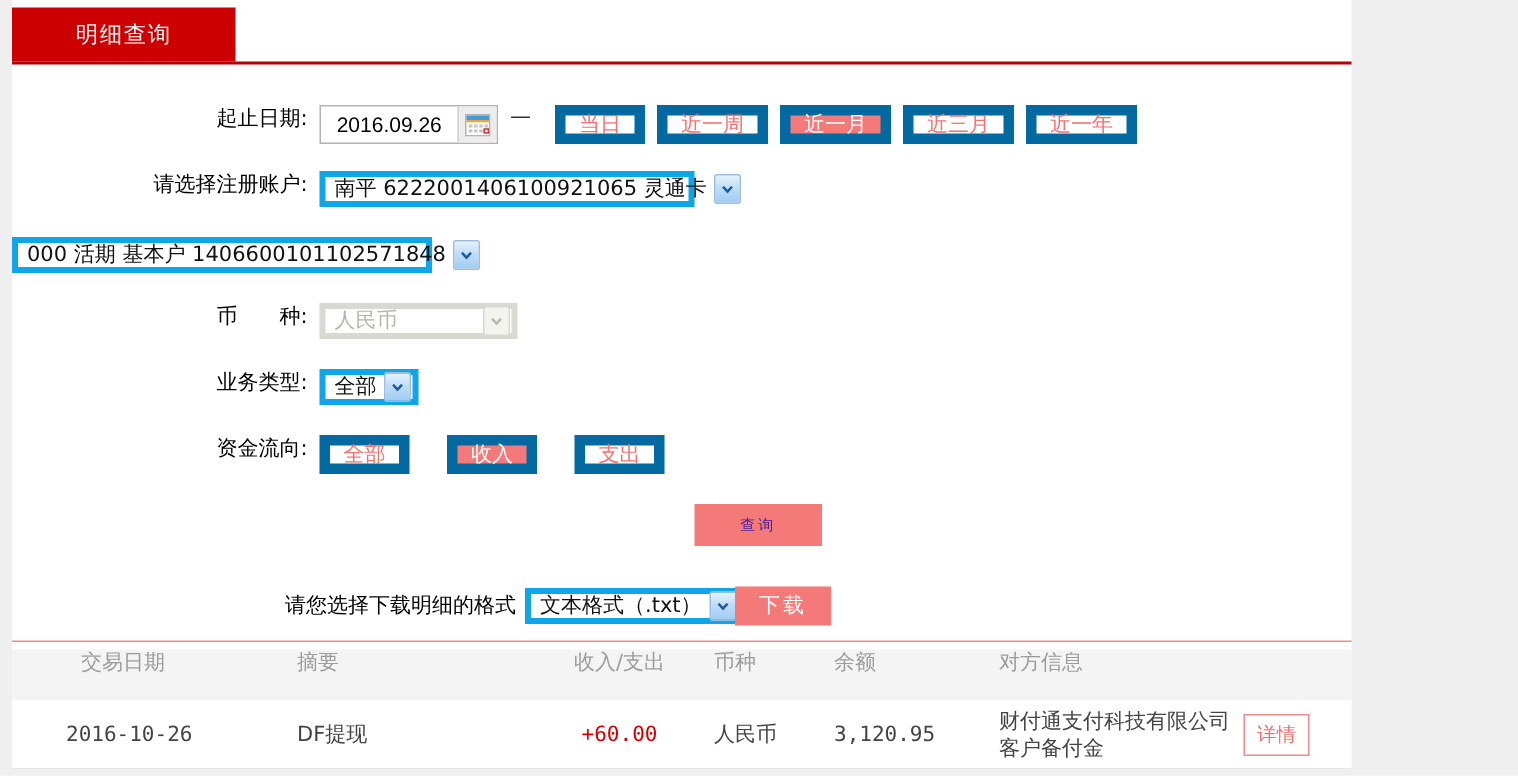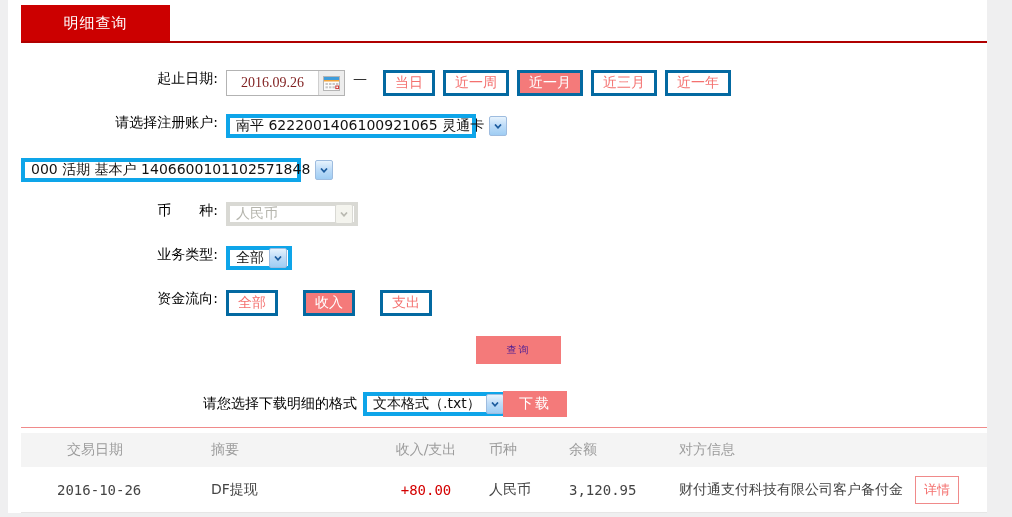--- a/index.html
+++ b/index.html
@@ -1,43 +1,43 @@
 <!DOCTYPE html>
 <html><head>
 <meta charset="utf-8">
 <style>
   * { margin:0; padding:0; box-sizing:border-box; }
   html,body { width:1012px; height:517px; }
   body { background:#efeff0; font-family:"DejaVu Sans","Liberation Sans",sans-serif; font-size:14px; color:#333; }
   .page { position:relative; width:1012px; height:517px; background:#efeff0; overflow:hidden; }
-  .content { position:absolute; left:8px; top:0; width:979px; height:513px; background:#ffffff;padding-left:13px; }
+  .content { position:absolute; left:8px; top:0; width:893px; height:513px; background:#ffffff; }
 
   
   .tabbar { padding-top:5px; height:41px; }
   .tab { width:149px; height:36px; background:#cc0000; color:#ffffff; font-size:15px;
          display:flex; align-items:center; justify-content:center; letter-spacing:1px; cursor:pointer; }
   .redline { height:2px; background:#b00000; width:100%; }
 
   
   .form { padding-top:27px; }
   .frow { display:flex; height:26px; margin-bottom:18px; }
   .flabel { width:197px; text-align:right; margin-right:8px; color:#000; flex:none; }
 
   
   .dateinput { display:inline-flex; align-items:center; width:119px; height:26px;
                border:1px solid #b3b3b3; background:#fff; }
-  .dateinput .dval { flex:1; text-align:center; font-family:Liberation Serif, serif;
-                     font-size:14px; color:#7f1d1d; }
+  .dateinput .dval { flex:1; text-align:center; font-family:Liberation Sans, sans-serif;
+                     font-size:14px; color:#000000; }
   .calbtn { width:26px; height:24px; background:#ededed; border-left:1px solid #cfcfcf;
             display:flex; align-items:center; justify-content:center; cursor:pointer; }
   .dsep { margin:0 8px; color:#333; }
 
   
   .sbtn { display:inline-flex; align-items:center; justify-content:center; height:26px; padding:0 9px;
-          border:3px solid #0369a1; color:#f4716f; background:#fff; font-size:14px; margin-left:8px; cursor:pointer; }
+          border:7px solid #0369a1; color:#f4716f; background:#fff; font-size:14px; margin-left:8px; cursor:pointer; }
   .sbtn.selected { background:#f47a7a; color:#fff; }
   .flowbtn { margin-left:0; margin-right:25px; padding:0 9px; }
 
   
   .xp-select { display:inline-flex; align-items:center; height:24px; border:4px solid #0ea5e9; background:#fff; cursor:pointer; }
   .xp-select .value { padding:0 4px 0 6px; white-space:nowrap; font-size:14px; color:#111; }
   .xp-select .arrowbtn { width:18px; height:20px; margin:1px; border:1px solid #9ebcdf; border-radius:2px;
             background:linear-gradient(#e7f3fd,#c0ddf8 45%,#9fcdf3); display:flex; align-items:center; justify-content:center; flex:none; }
   .xp-select.disabled { border-color:#d9d9d4; cursor:default; }
   .xp-select.disabled .value { color:#b5b5ad; }
@@ -58,21 +58,21 @@
   .dl-row { margin-top:27px; display:flex; align-items:center; height:26px; }
   .dl-label { margin-left:182px; margin-right:6px; color:#000; }
   .dl-hint { margin-left:70px; margin-right:4px; color:#000; }
   .btn-download { width:64px; height:26px; background:#f47a7a; color:#fff; border:none;
                   font-size:14px; font-family:inherit; cursor:pointer; letter-spacing:2px; }
 
   .pinkline { margin-top:10px; height:1px; background:#f08a8a; }
 
   
   .tbl { margin-top:5px; }
-  .thead { display:flex; align-items:center; height:34px; background:#f4f4f4; color:#9c9c9c; font-size:14px; }
+  .thead { display:flex; align-items:flex-start; height:34px; background:#f4f4f4; color:#9c9c9c; font-size:14px; }
   .trow  { display:flex; align-items:center; height:46px; background:#fff; font-size:14px; color:#444;
            border-bottom:1px solid #e6e6e6; }
   .c-date   { width:190px; padding-left:36px; flex:none; }
   .thead .c-date { padding-left:46px; }
   .c-sum    { width:160px; flex:none; }
   .c-amt    { width:110px; flex:none; text-align:center; }
   .c-cur    { width:88px; flex:none; padding-left:8px; }
   .c-bal    { width:100px; flex:none; }
   .c-cp     { flex:1; padding-left:10px; }
   .c-act    { width:72px; flex:none; }
@@ -204,21 +204,21 @@
         <span class="c-sum">摘要</span>
         <span class="c-amt">收入/支出</span>
         <span class="c-cur">币种</span>
         <span class="c-bal">余额</span>
         <span class="c-cp">对方信息</span>
         <span class="c-act"></span>
       </div>
       <div class="trow">
         <span class="c-date mono">2016-10-26</span>
         <span class="c-sum">DF提现</span>
-        <span class="c-amt mono amt-pos">+80.00</span>
+        <span class="c-amt mono amt-pos">+60.00</span>
         <span class="c-cur">人民币</span>
         <span class="c-bal mono">3,120.95</span>
         <span class="c-cp">财付通支付科技有限公司客户备付金</span>
         <span class="c-act">
           <button class="btn-detail">详情</button>
         </span>
       </div>
     </div>
 
   </div>

